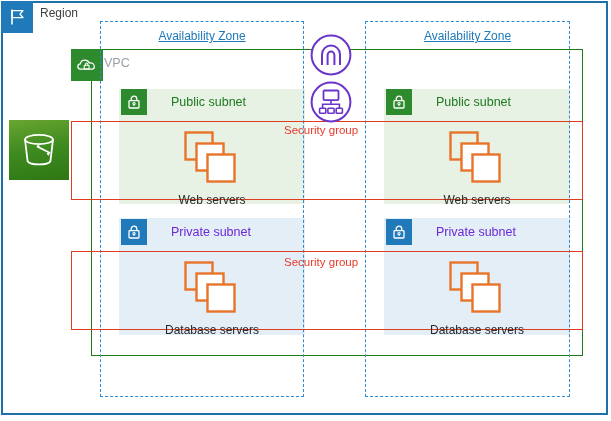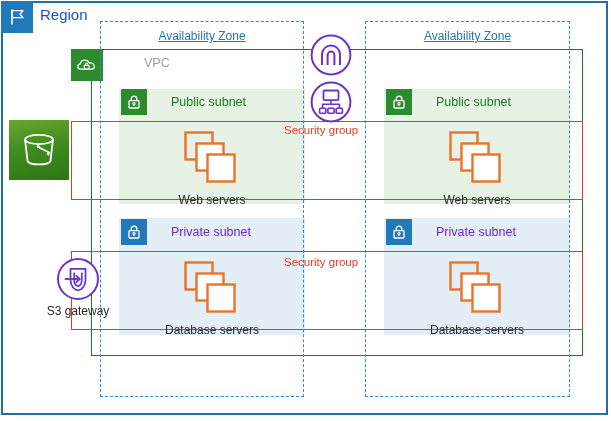--- a/index.html
+++ b/index.html
@@ -24,22 +24,22 @@
     position:absolute;
     left:1px; top:1px;
     width:32px; height:32px;
     background:#2079b8;
     box-sizing:border-box;
     display:flex;align-items:center;justify-content:center;
   }
   .region-label{
     position:absolute;
     left:40px; top:6px;
-    font-size:15px;
-    color:#1d4ed8;
+    font-size:12px;
+    color:#404040;
     white-space:nowrap;
   }
 
   
   .vpc-box{
     position:absolute;
     left:91px; top:49px;
     width:492px; height:307px;
     border:1.6px solid #1a7d1a;
     box-sizing:border-box;
@@ -51,21 +51,20 @@
     width:32px; height:32px;
     background:#2d8a2d;
     display:flex;align-items:center;justify-content:center;
   }
   .vpc-label{
     position:absolute;
     left:104px; top:56px;
     font-size:12.5px;
     color:#9aa0a6;
     white-space:nowrap;
-    padding-left:40px;
   }
 
   
   .az{
     position:absolute;
     top:21px;
     height:376px;
     border:1.6px dashed #2e8ad6;
     box-sizing:border-box;
     background:transparent;
@@ -322,26 +321,14 @@
 
   <div class="s3-bucket">
     <svg width="46" height="46" viewBox="0 0 46 46">
       <ellipse cx="23" cy="12.5" rx="14" ry="4.6" fill="none" stroke="#ffffff" stroke-width="1.8"></ellipse>
       <path d="M9 12.5 L11.6 34.2 A11.6 3.9 0 0 0 34.4 34.2 L37 12.5" fill="none" stroke="#ffffff" stroke-width="1.8"></path>
       <circle cx="22.2" cy="19.6" r="1.5" fill="#ffffff"></circle>
       <path d="M22.6 20.3 L33.6 25.8 L31.6 26.7 L33 28.2" fill="none" stroke="#ffffff" stroke-width="1.6" stroke-linejoin="round"></path>
     </svg>
   </div>
 
-  <div class="gw-wrap">
-    <div style="display:flex;justify-content:center;">
-      <svg width="46" height="46" viewBox="0 0 46 46">
-        <circle cx="23" cy="23" r="20" fill="#ffffff" stroke="#6b35c9" stroke-width="2"></circle>
-        <path d="M30.5 12.8 L30.5 24.2 A7.8 10.6 0 0 1 23 34.3 A7.8 10.6 0 0 1 15.5 24.2 L15.5 12.8 Z" fill="none" stroke="#6b35c9" stroke-width="1.8" stroke-linejoin="round"></path>
-        <path d="M26.8 16.6 L26.8 24.2 A4.3 6.2 0 0 1 23 30.1 A4.3 6.2 0 0 1 19.2 24.2 L19.2 16.6" fill="none" stroke="#6b35c9" stroke-width="1.7"></path>
-        <path d="M9.8 23 L24.6 23" stroke="#6b35c9" stroke-width="1.9"></path>
-        <path d="M21.3 19.9 L24.8 23 L21.3 26.1" fill="none" stroke="#6b35c9" stroke-width="1.9" stroke-linejoin="round" stroke-linecap="round"></path>
-      </svg>
-    </div>
-    <div class="gw-cap">S3 gateway</div>
-  </div>
 
 </div>
 
 </body></html>

